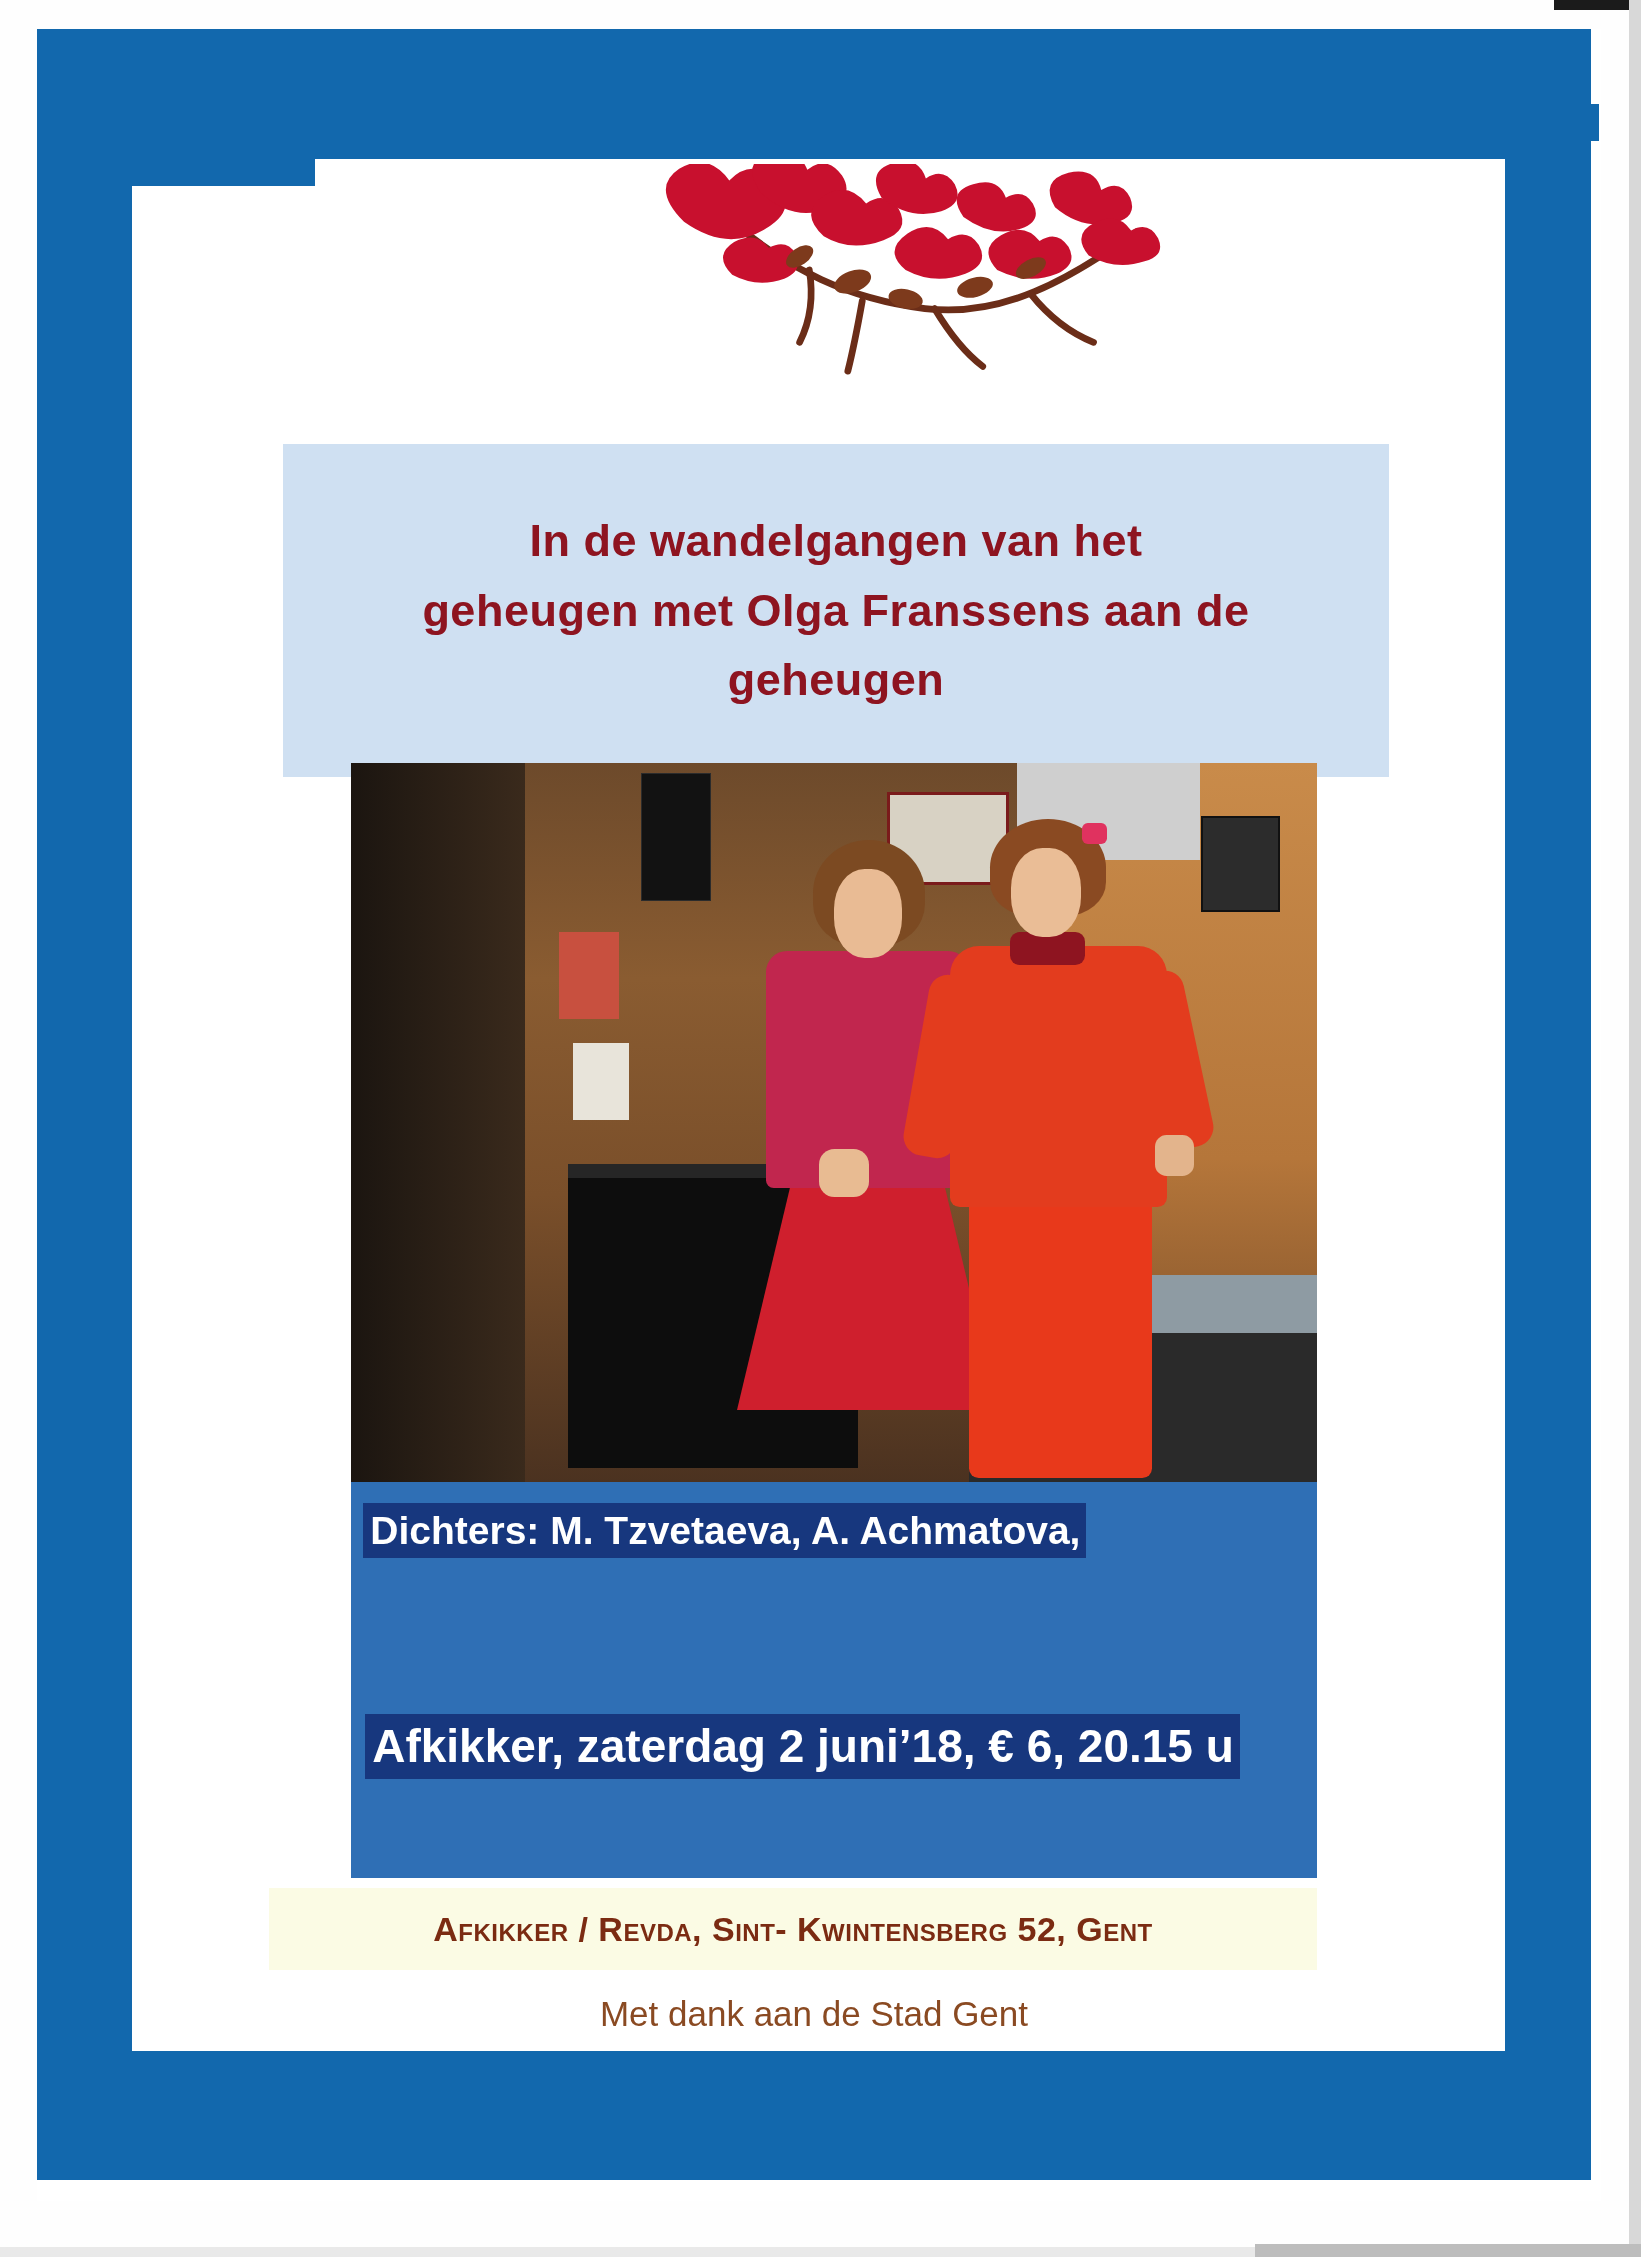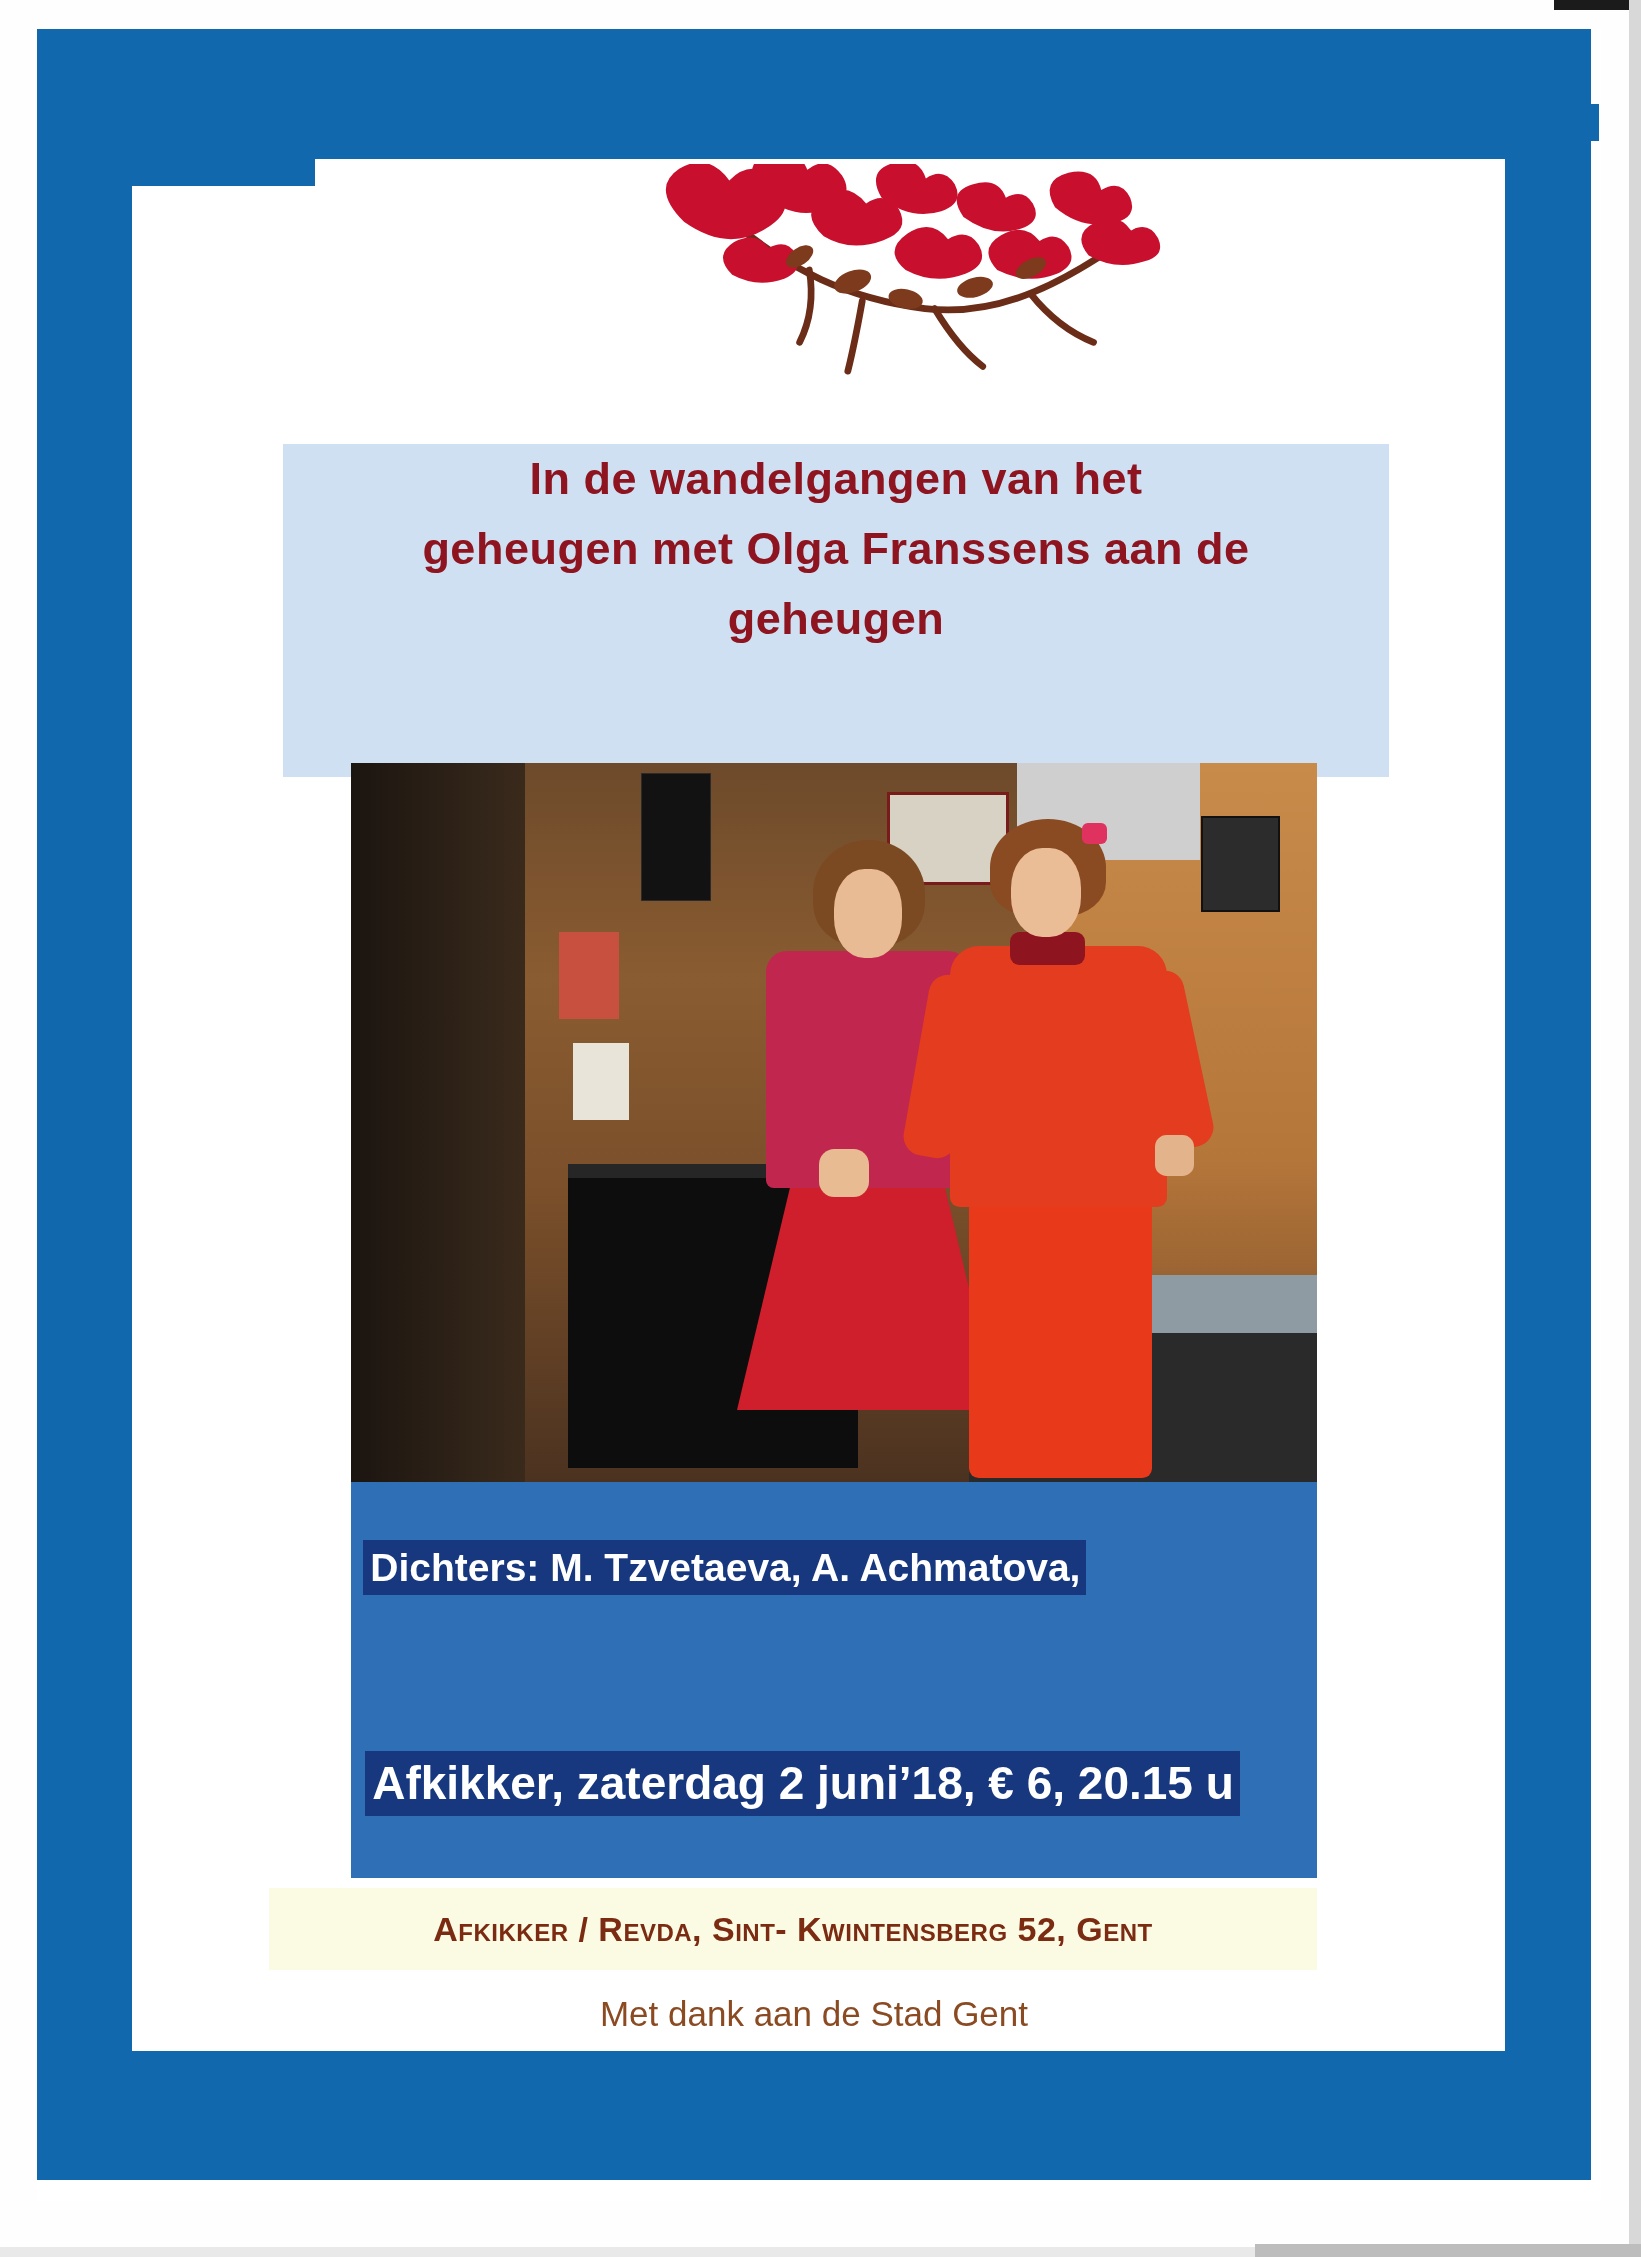--- a/index.html
+++ b/index.html
@@ -109,20 +109,21 @@
   .title-band {
     position: absolute;
     left: 246px;
     top: 415px;
     width: 1106px;
     height: 333px;
     background: #cfe0f2;
     display: flex;
     flex-direction: column;
     align-items: center;
+    justify-content: center;
   }
   .title-line {
     color: #8e1420;
     font-weight: bold;
     font-size: 45px;
     letter-spacing: 0.5px;
     line-height: 1.55;
     text-align: center;
     white-space: nowrap;
   }
@@ -265,21 +266,20 @@
   }
   .dline {
     display: inline-block;
     background: #17377e;
     color: #ffffff;
     font-size: 39px;
     font-weight: bold;
     line-height: 1.32;
     padding: 1.9px 5.8px 1.9px 7.7px;
     white-space: nowrap;
-    margin-top: 37px;
   }
   .dline-wrap { display: block; margin-bottom: 1.9px; }
   .afkikker-line {
     position: absolute;
     left: 13.5px;
     top: 232px;
   }
   .afkikker-line .dline { font-size: 46px; }
 
   

